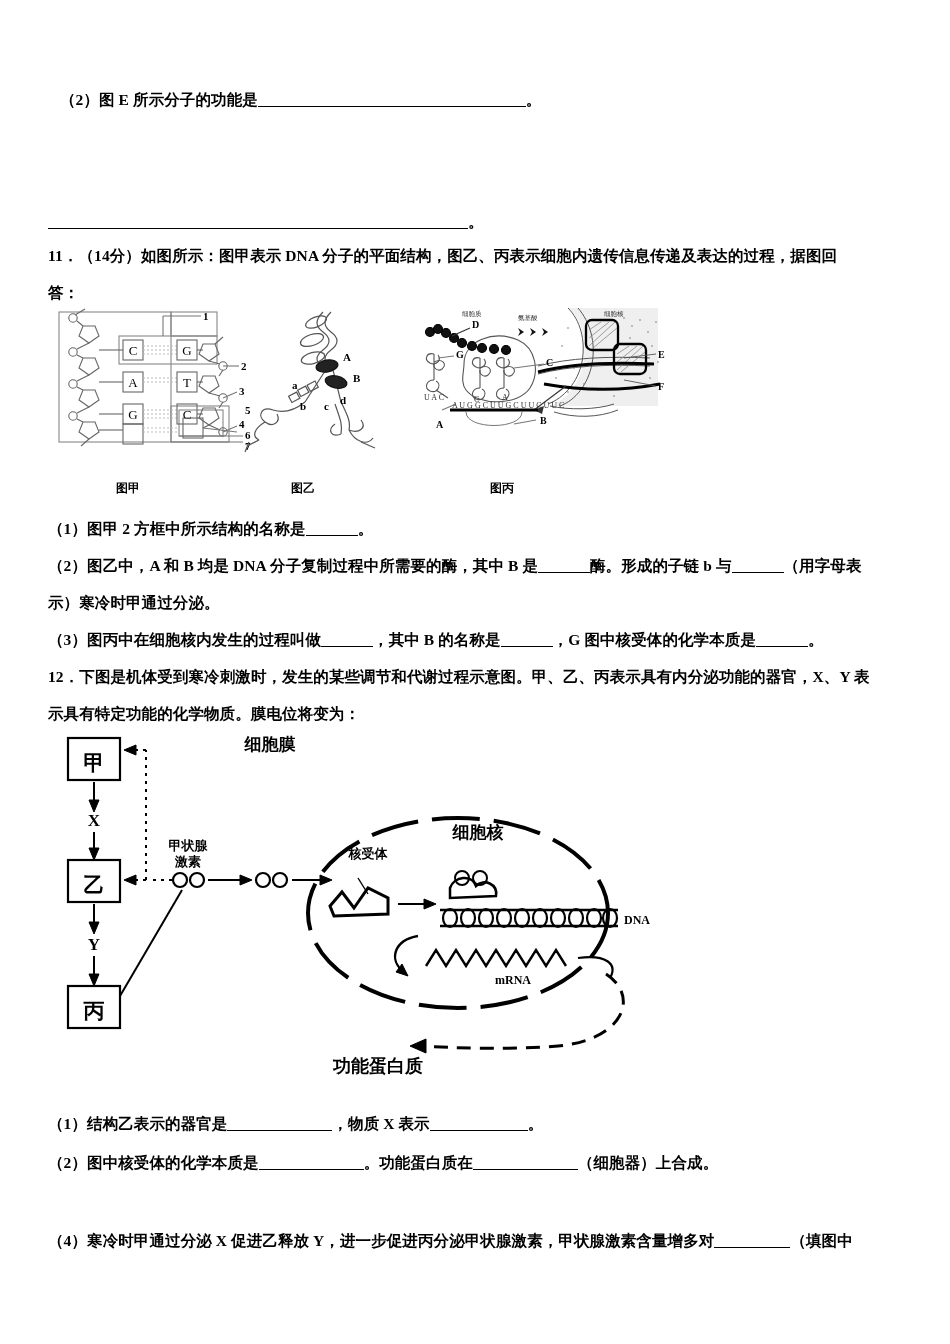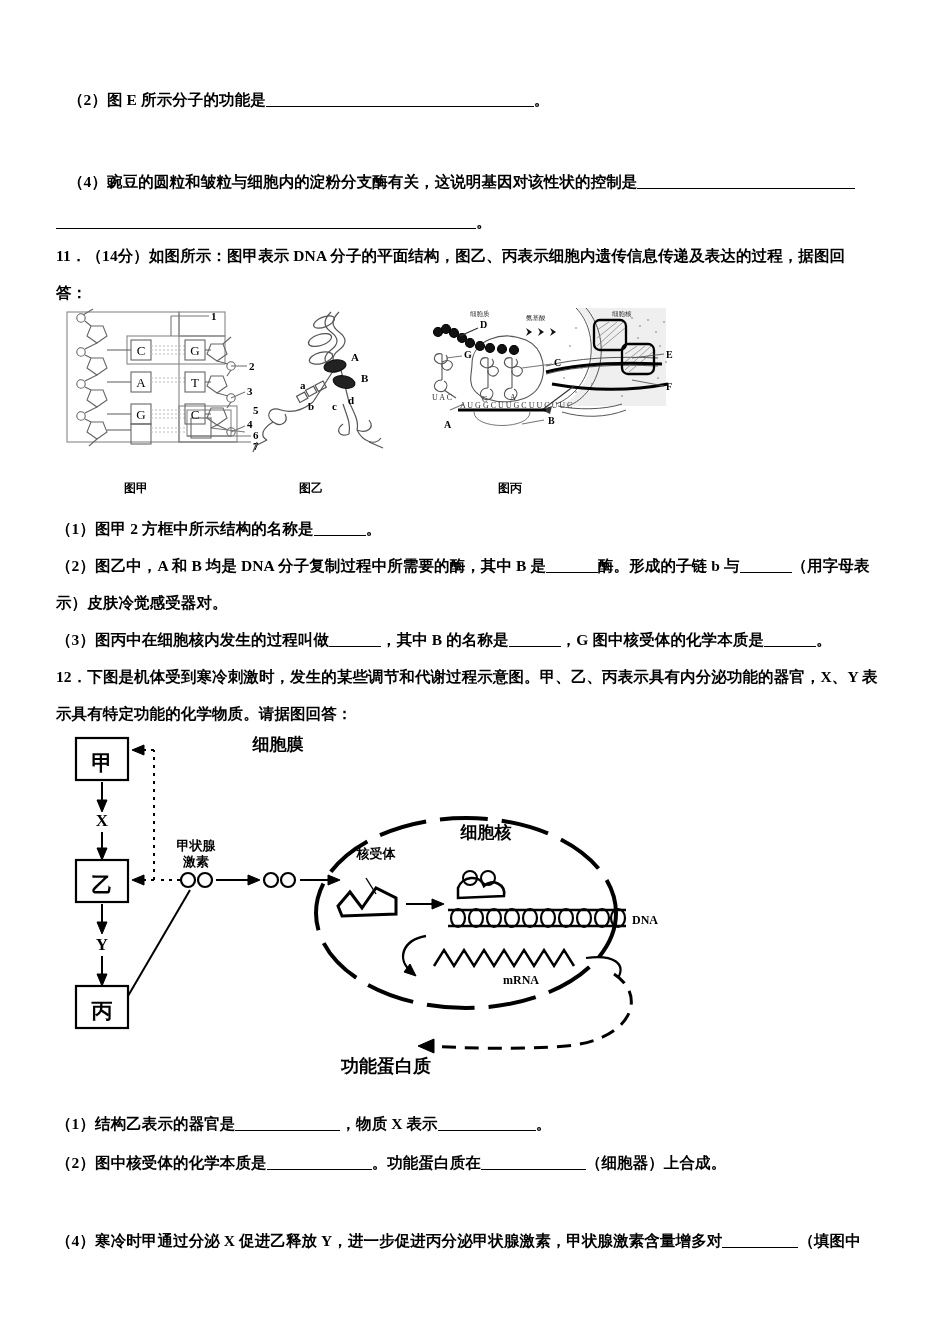--- a/index.html
+++ b/index.html
@@ -3,21 +3,21 @@
 <meta charset="utf-8">
 <style>
   html,body{margin:0;padding:0;}
   body{
     width:950px;height:1344px;background:#ffffff;
     font-family:"Liberation Serif","DejaVu Serif",serif;
     color:#000;
     position:relative;overflow:hidden;
   }
   .page{
-    position:absolute;left:16px;top:0;width:868px;height:1344px;
+    position:absolute;left:8px;top:0;width:868px;height:1344px;
     padding:0;box-sizing:border-box;
   }
   .txt{
     position:absolute;
     font-size:15.5px;
     line-height:1.0;
     letter-spacing:0.1px;
     white-space:nowrap;
     font-weight:700;
     font-family:"Liberation Serif","DejaVu Serif",serif;
@@ -40,23 +40,20 @@
 </head>
 <body>
 
 <div class="page">
 
   <div class="txt" style="left:52px;top:92px;">
     <span>（2）图 E 所示分子的功能是</span><span class="blank" style="width:268px"></span><span>。</span>
   </div>
 
 
-  <div class="txt" style="left:52px;top:174px;">
-    <span>（4）豌豆的圆粒和皱粒与细胞内的淀粉分支酶有关，这说明基因对该性状的控制是</span><span class="blank" style="width:218px"></span>
-  </div>
   <div class="txt" style="left:40px;top:214px;">
     <span class="blank" style="width:420px"></span><span>。</span>
   </div>
 
   <div class="txt" style="left:40px;top:248px;text-align:center;">
     <span class="qnum">11．</span><span>（14分）</span><span>如图所示：图甲表示 DNA 分子的平面结构，图乙、丙表示细胞内遗传信息传递及表达的过程，据图回</span>
   </div>
   <div class="txt" style="left:40px;top:285px;">答：</div>
 
   <div class="fig" style="left:45px;top:306px;">
@@ -358,30 +355,30 @@
   </div>
   <div class="cap" style="left:482px;top:480px;">图丙</div>
 
   <div class="txt" style="left:40px;top:521px;">
     <span>（1）图甲 2 方框中所示结构的名称是</span><span class="blank" style="width:52px"></span><span>。</span>
   </div>
 
   <div class="txt" style="left:40px;top:558px;">
     <span>（2）图乙中，A 和 B 均是 DNA 分子复制过程中所需要的酶，其中 B 是</span><span class="blank" style="width:52px"></span><span>酶。形成的子链 b 与</span><span class="blank" style="width:52px"></span><span>（用字母表</span>
   </div>
-  <div class="txt" style="left:40px;top:595px;">示）皮肤冷觉感受器对。</div>
+  <div class="txt" style="left:40px;top:595px;">示）寒冷时甲通过分泌。</div>
 
   <div class="txt" style="left:40px;top:632px;">
     <span>（3）图丙中在细胞核内发生的过程叫做</span><span class="blank" style="width:52px"></span><span>，其中 B 的名称是</span><span class="blank" style="width:52px"></span><span>，G 图中核受体的化学本质是</span><span class="blank" style="width:52px"></span><span>。</span>
   </div>
 
   <div class="txt" style="left:40px;top:669px;">
     <span class="qnum">12．</span><span>下图是机体受到寒冷刺激时，发生的某些调节和代谢过程示意图。甲、乙、丙表示具有内分泌功能的器官，X、Y 表</span>
   </div>
-  <div class="txt" style="left:40px;top:706px;">示具有特定功能的化学物质。请据图回答：</div>
+  <div class="txt" style="left:40px;top:706px;">示具有特定功能的化学物质。膜电位将变为：</div>
 
   <div class="fig" style="left:50px;top:728px;">
     <svg width="620" height="350" viewBox="0 0 620 350">
       <g stroke="#000" fill="none">
 
         <rect x="10" y="10" width="52" height="42" stroke-width="2.2"></rect>
 
         <rect x="10" y="132" width="52" height="42" stroke-width="2.2"></rect>
 
         <rect x="10" y="258" width="52" height="42" stroke-width="2.2"></rect>

